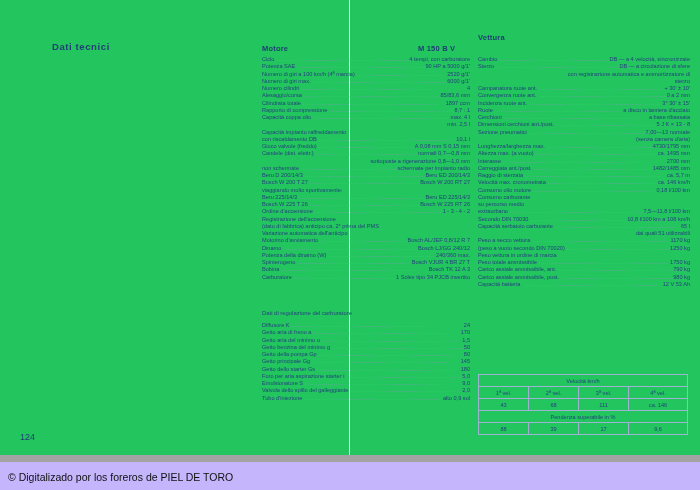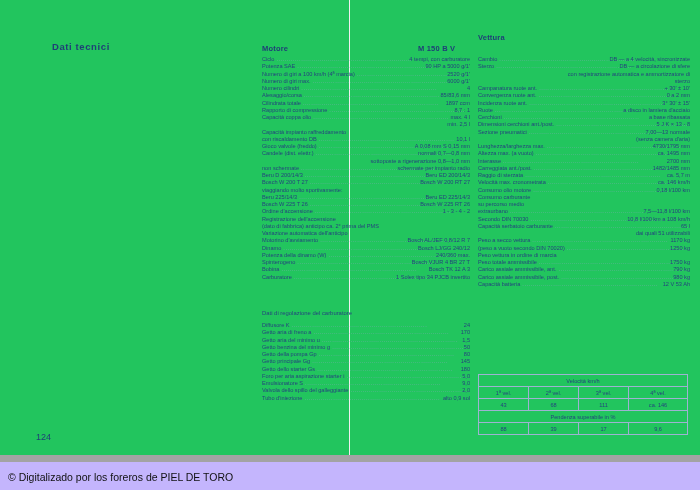--- a/index.html
+++ b/index.html
@@ -94,21 +94,20 @@
     border:1px solid #9fb2d2;
     text-align:center;
     padding:2.5px 0;
     font-weight:normal;
   }
   .pageno{
     position:absolute;
     left:20px;top:432px;
     font-size:9px;
     color:#1f3f77;
-    margin-left:16px;
   }
   .dotline{
     position:relative;
     overflow:hidden;
     height:7.25px;
   }
   .dotline .lbl::after{
     content:" ..................................................................";
     letter-spacing:.5px;
     color:#8fa4c6;

